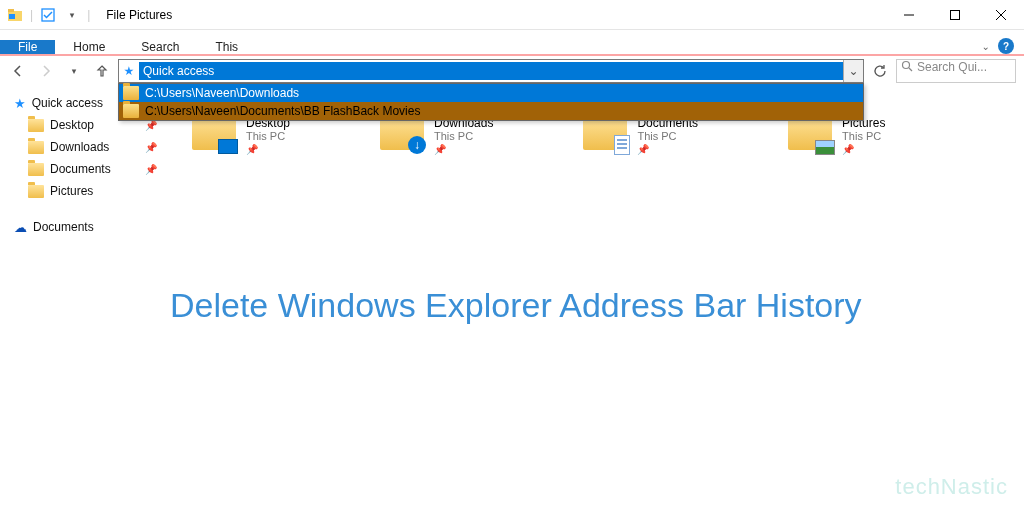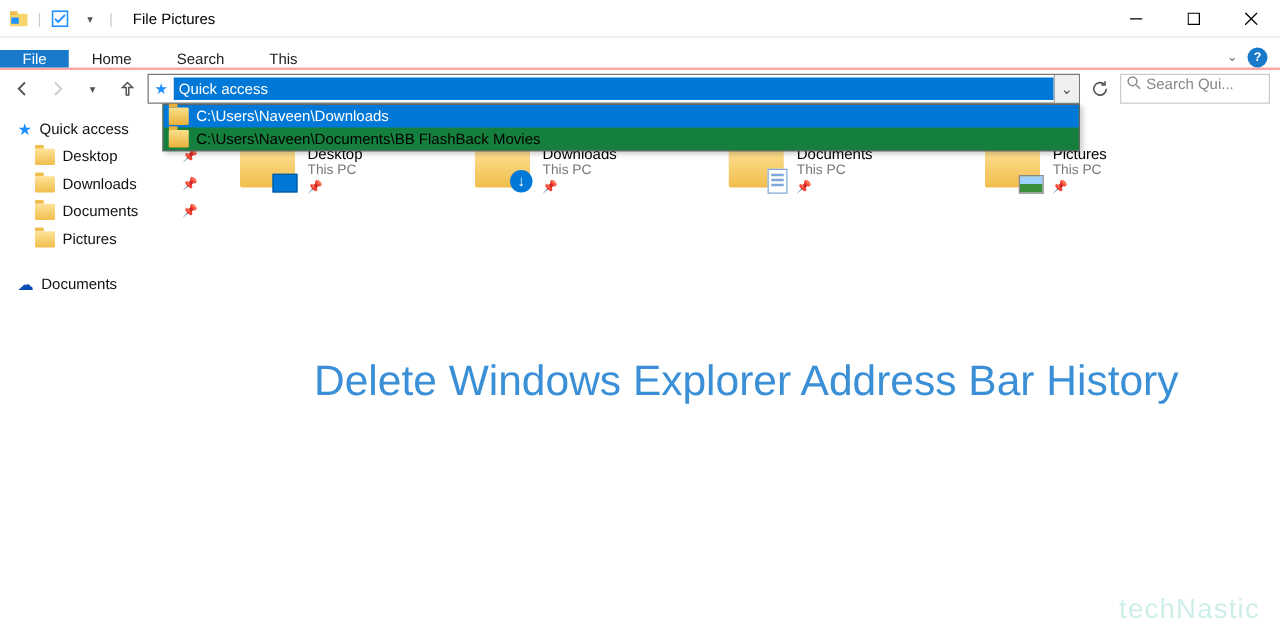--- a/index.html
+++ b/index.html
@@ -30,21 +30,21 @@
   .addressbar-wrap { flex: 1; position: relative; height:24px; }
   .addressbar { width:100%; height:100%; border:1px solid #7a7a7a; display:flex; align-items:center; }
   .addr-icon { width:20px; display:flex; justify-content:center; color:#1e90ff; }
   .addr-text { flex:1; background:#0078d7; color:#fff; padding: 2px 4px; font-size:12px; }
   .addr-drop { width:20px; height:100%; border-left:1px solid #aaa; display:flex; align-items:center; justify-content:center; color:#555; background:#f0f0f0; }
   .refresh { width:24px; height:24px; display:flex; align-items:center; justify-content:center; color:#555; }
   .searchbox { width:120px; height:24px; border:1px solid #ccc; display:flex; align-items:flex-start; padding:0 4px; color:#888; font-size:12px; gap:4px; margin-right:2px; }
   .searchbox .placeholder { overflow:hidden; white-space:nowrap; text-overflow:ellipsis; flex:1; }
 
   
-  .addr-dropdown { position:absolute; left:12px; top:24px; right:0; border:1px solid #666; background:#15803d; box-shadow: 2px 2px 4px rgba(0,0,0,0.2); z-index:50; }
+  .addr-dropdown { position:absolute; left:0; top:24px; right:0; border:1px solid #666; background:#a16207; box-shadow: 2px 2px 4px rgba(0,0,0,0.2); z-index:50; }
   .addr-item { display:flex; align-items:center; height:18px; font-size:12px; padding: 0 4px; gap:6px; }
   .addr-item.sel { background:#0078d7; color:#fff; }
   .addr-icn { width:16px; height:14px; }
   .folder-icn { background: linear-gradient(#fbe08b,#e9b13b); border-radius:1px; position:relative; }
   .folder-icn::before { content:""; position:absolute; top:-3px; left:0; width:7px; height:3px; background:#e9b13b; border-radius:1px 1px 0 0; }
 
   
   .body { display:flex; height: calc(100% - 30px - 26px - 30px); }
   .sidebar { width: 170px; padding: 6px 0 0 14px; }
   .side-item { display:flex; align-items:center; height:22px; gap:6px; font-size:12px; color:#111; }
@@ -62,21 +62,21 @@
   .big-folder::before { content:""; position:absolute; top:-6px; left:0; width:18px; height:6px; background:#f0be4c; border-radius:2px 2px 0 0; }
   .overlay-blue { position:absolute; right:-2px; bottom:-2px; width:20px; height:15px; background:#0078d7; border:1px solid #005a9e; }
   .overlay-arrow { position:absolute; right:-2px; bottom:-2px; width:18px; height:18px; background:#0078d7; border-radius:50%; display:flex; align-items:center; justify-content:center; color:#fff; font-size:12px; }
   .overlay-doc { position:absolute; right:-3px; bottom:-3px; width:16px; height:20px; background:#fff; border:1px solid #7fa8d9; }
   .overlay-doc::after { content:""; position:absolute; left:2px; top:3px; width:10px; height:2px; background:#7fa8d9; box-shadow: 0 4px 0 #7fa8d9, 0 8px 0 #7fa8d9; }
   .overlay-pic { position:absolute; right:-3px; bottom:-3px; width:20px; height:15px; background: linear-gradient(to top, #3a8f3a 50%, #9fd2ff 50%); border:1px solid #888; }
   .tile-txt .t1 { font-size:12px; color:#000; }
   .tile-txt .t2 { font-size:11px; color:#777; }
   .tile-txt .pinrow { font-size:10px; color:#888; margin-top:2px; }
 
-  .banner { position:absolute; left:0; right:0; top: 200px; text-align:center; font-size:34px; color:#3a8fd6; font-weight:400; }
+  .banner { position:absolute; left:0; right:0; top: 200px; text-align:left; font-size:34px; color:#3a8fd6; font-weight:400; }
   .watermark { position:absolute; right:16px; bottom:10px; font-size:22px; color:#cfeeea; font-family: "Segoe UI Light", sans-serif; letter-spacing:1px;margin-top:40px; }
 
   .folder-small { width:16px; height:13px; display:inline-block; position:relative; }
   .fs-body { position:absolute; inset:0; background: linear-gradient(#ffe39a,#f0be4c); border-radius:1px; }
   .fs-tab  { position:absolute; top:-3px; left:0; width:7px; height:3px; background:#f0be4c; border-radius:1px 1px 0 0; }
 </style>
 </head>
 <body>
 
 <div class="titlebar">

